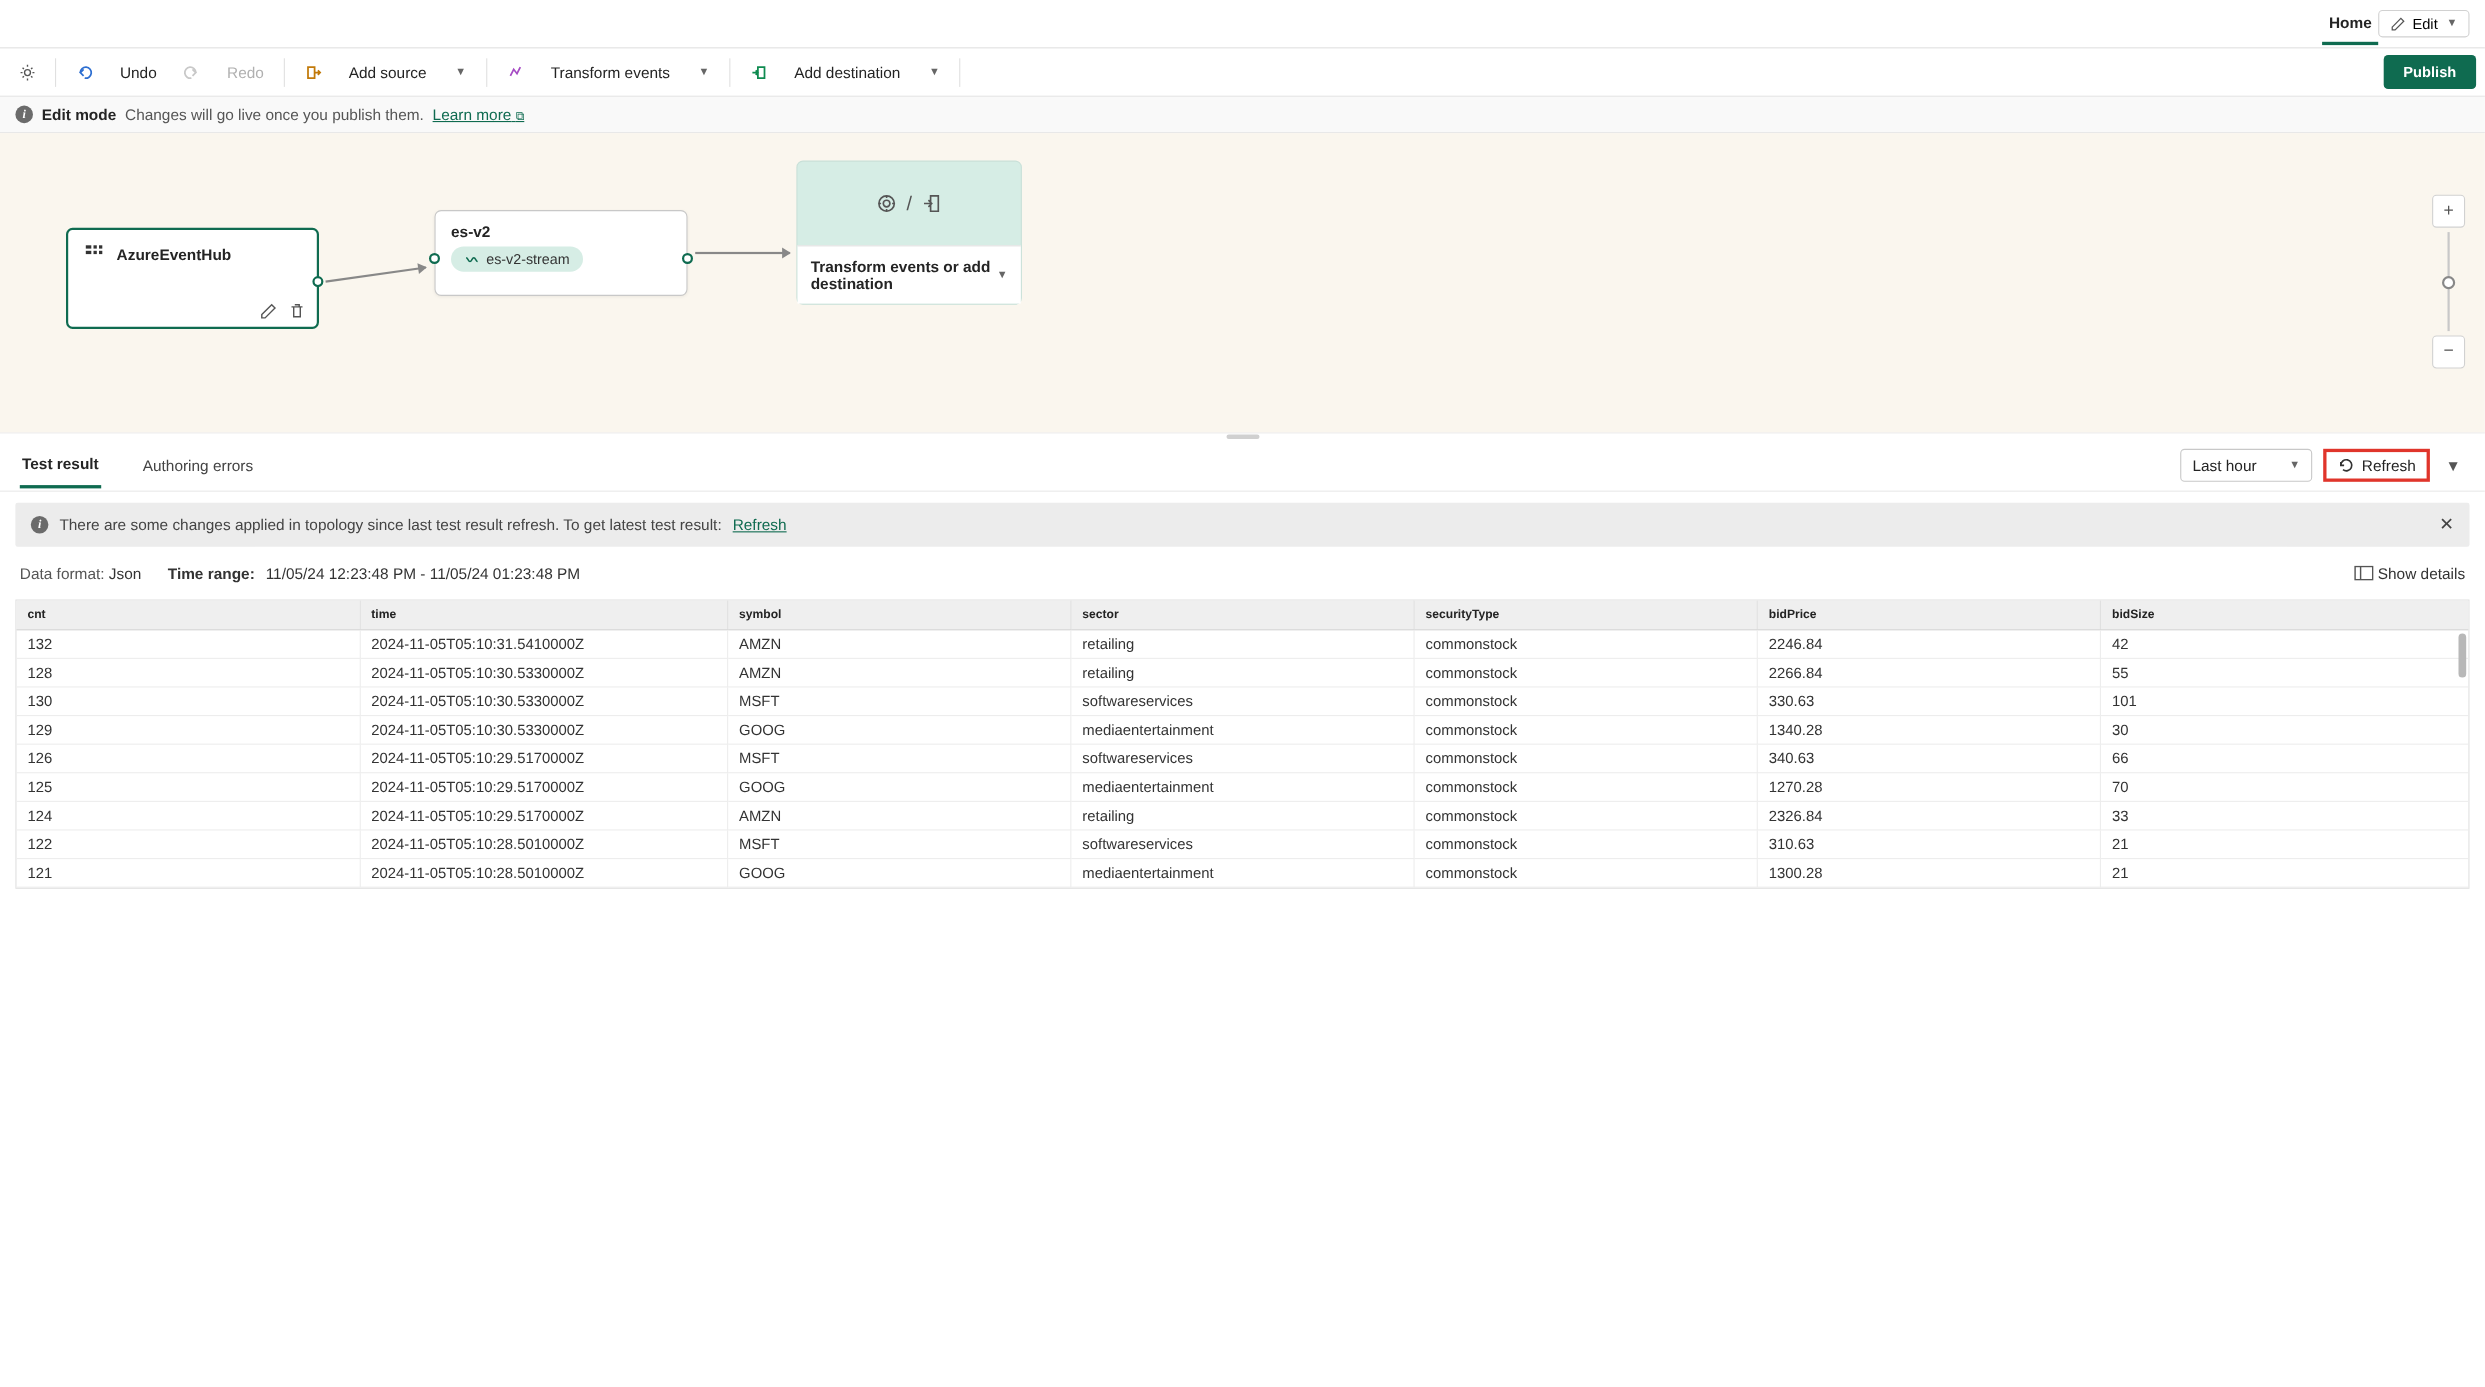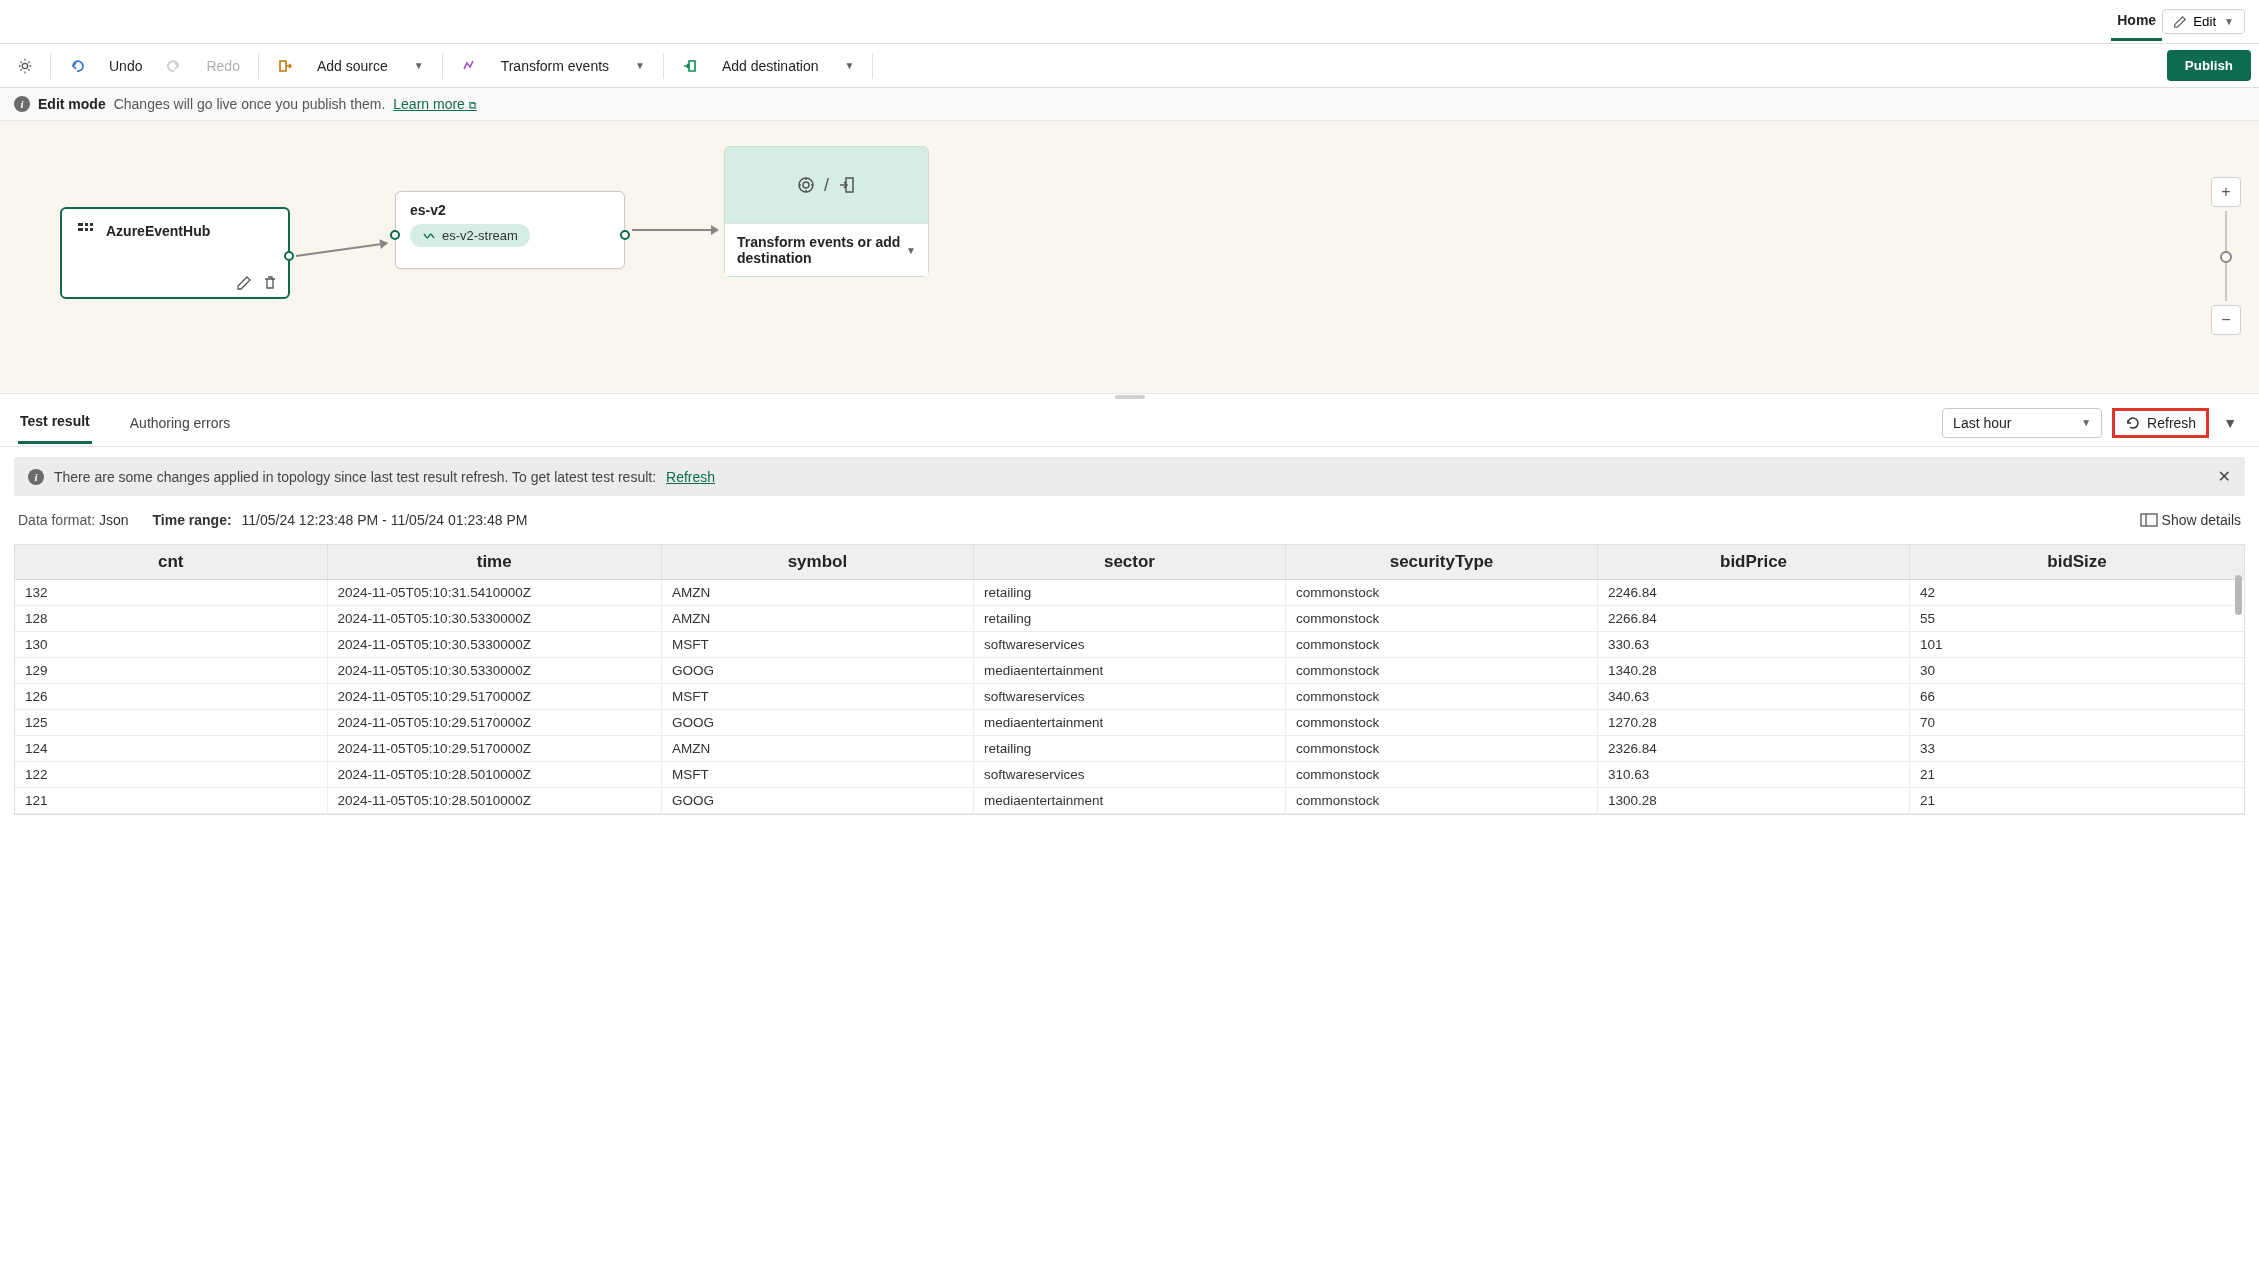--- a/index.html
+++ b/index.html
@@ -51,37 +51,37 @@
   
   .divider-handle { height: 6px; background: #fff; display:flex; justify-content:center; align-items:center; border-top:1px solid #e8e8e8; }
   .divider-handle span { width: 30px; height: 4px; background: #d0d0d0; border-radius: 2px; }
   
   
   .lower { background: #fff; }
   .lower-tabs { display: flex; align-items: center; padding: 0 18px; height: 48px; border-bottom: 1px solid #e8e8e8; gap: 36px; }
   .lower-tab { padding: 12px 2px; cursor: pointer; color: #444; }
   .lower-tab.active { font-weight: 600; border-bottom: 3px solid #0f6b50; color: #242424; }
   .lower-right { margin-left: auto; display: flex; align-items: center; gap: 10px; }
-  .time-select { border: 1px solid #c8c8c8; border-radius: 4px; padding: 6px 10px; width: 160px; display: flex; justify-content: space-between; align-items: center; background: #fff; cursor: pointer; }
+  .time-select { border: 1px solid #c8c8c8; border-radius: 4px; padding: 6px 10px; width: 120px; display: flex; justify-content: space-between; align-items: center; background: #fff; cursor: pointer; }
   .refresh-box { border: 3px solid #e0352b; padding: 4px 10px; display: flex; align-items: center; gap: 6px; cursor: pointer; }
   .chev-split { padding: 6px 4px; color: #555; cursor: pointer; }
   
   
   .alert { margin: 10px 14px 0 14px; background: #ececec; padding: 10px 14px; display: flex; align-items: center; gap: 10px; border-radius: 2px; color: #444; }
   .alert .close { margin-left: auto; cursor: pointer; font-size: 16px; color: #444; }
   
   
   .meta { display: flex; align-items: center; padding: 16px 18px; gap: 24px; color: #333; }
   .meta .label { color: #555; }
   .show-details { margin-left: auto; display: flex; align-items: center; gap: 4px; cursor: pointer; color: #333; }
   
   
   .table-wrap { margin: 0 14px 10px 14px; border: 1px solid #e0e0e0; position: relative; }
   table { width: 100%; border-collapse: collapse; table-layout: fixed; }
-  th { text-align: center; background: #efefef; font-weight: 600; padding: 7px 10px; border-right: 1px solid #e0e0e0; border-bottom: 1px solid #d8d8d8; font-size: 17px; }
+  th { text-align: left; background: #efefef; font-weight: 600; padding: 7px 10px; border-right: 1px solid #e0e0e0; border-bottom: 1px solid #d8d8d8; font-size: 11px; }
   td { padding: 5px 10px; border-right: 1px solid #ededed; border-bottom: 1px solid #ededed; font-size: 13.5px; color: #333; }
   th:last-child, td:last-child { border-right: none; }
   .scrollbar-stub { position: absolute; right: 2px; top: 30px; width: 7px; height: 40px; background: #b8b8b8; border-radius: 4px; }
   
   .ext-icon { font-size: 11px; }
   svg { flex-shrink: 0; }
 </style>
 </head>
 <body>
 

